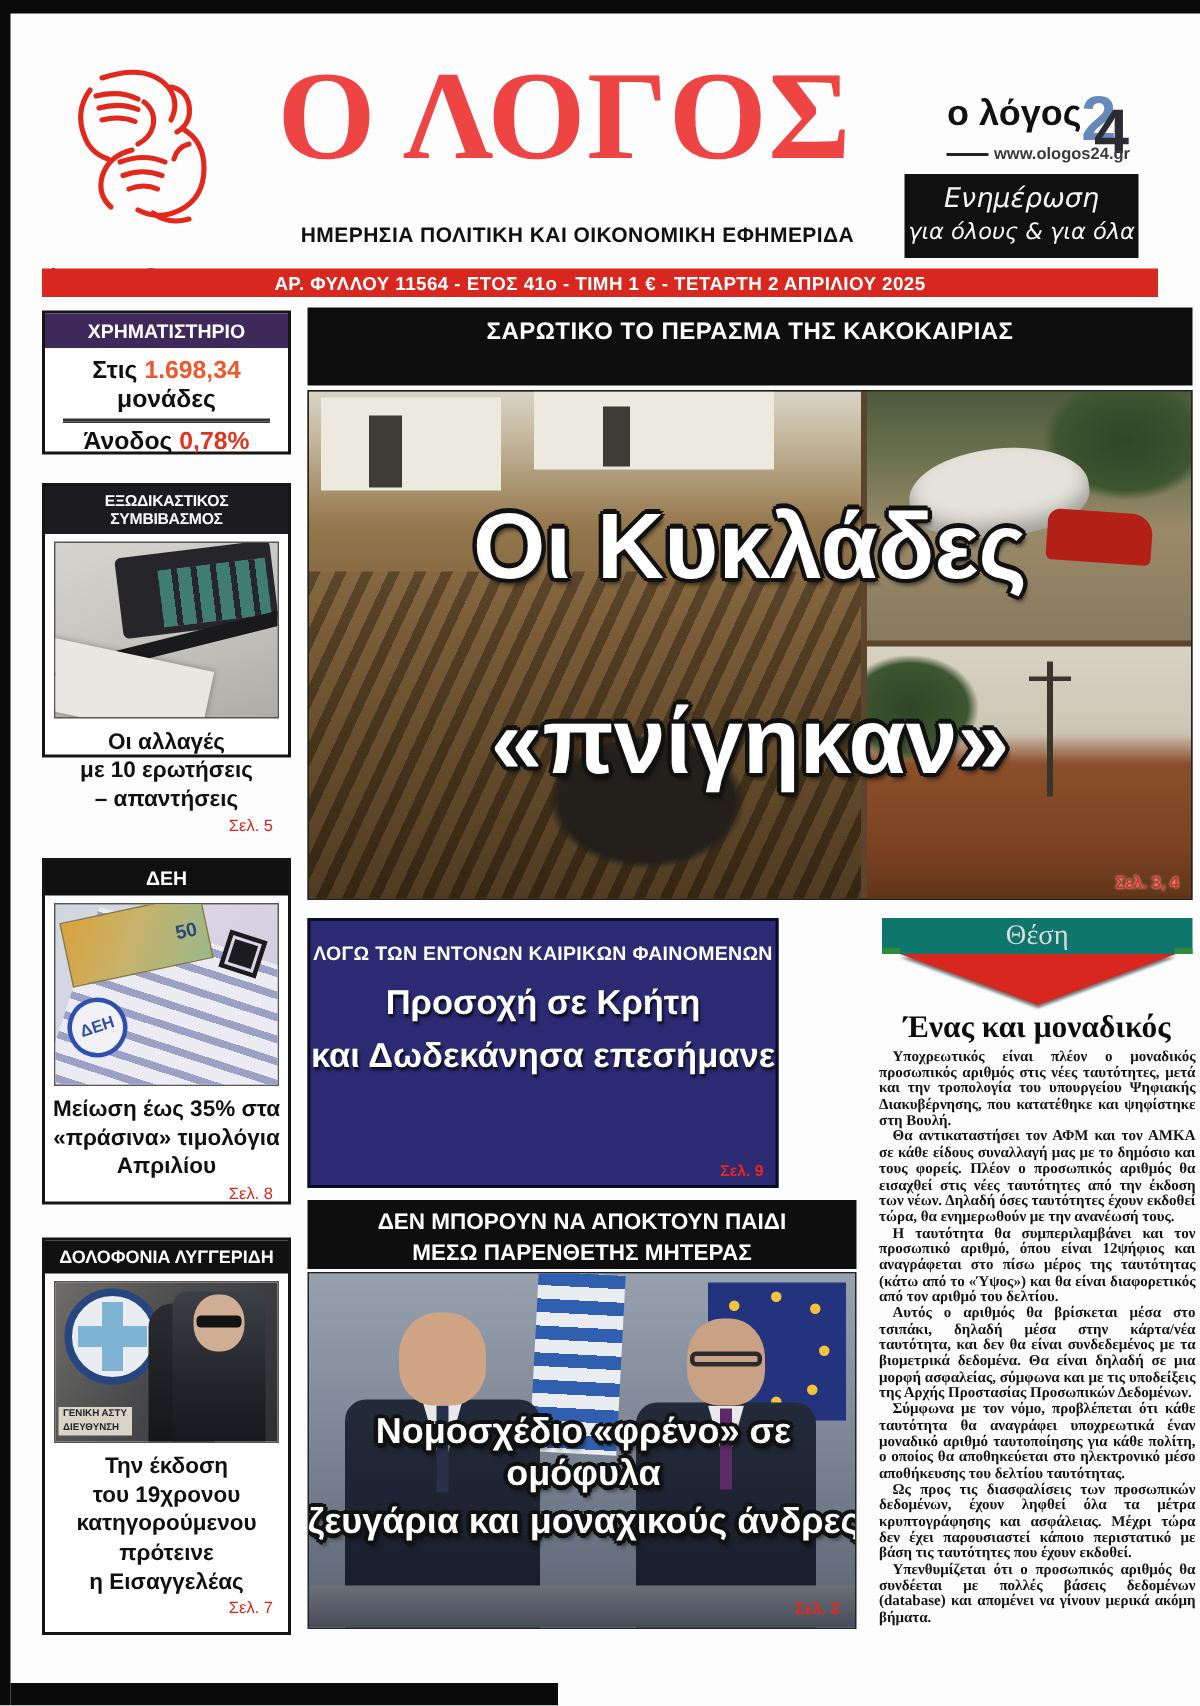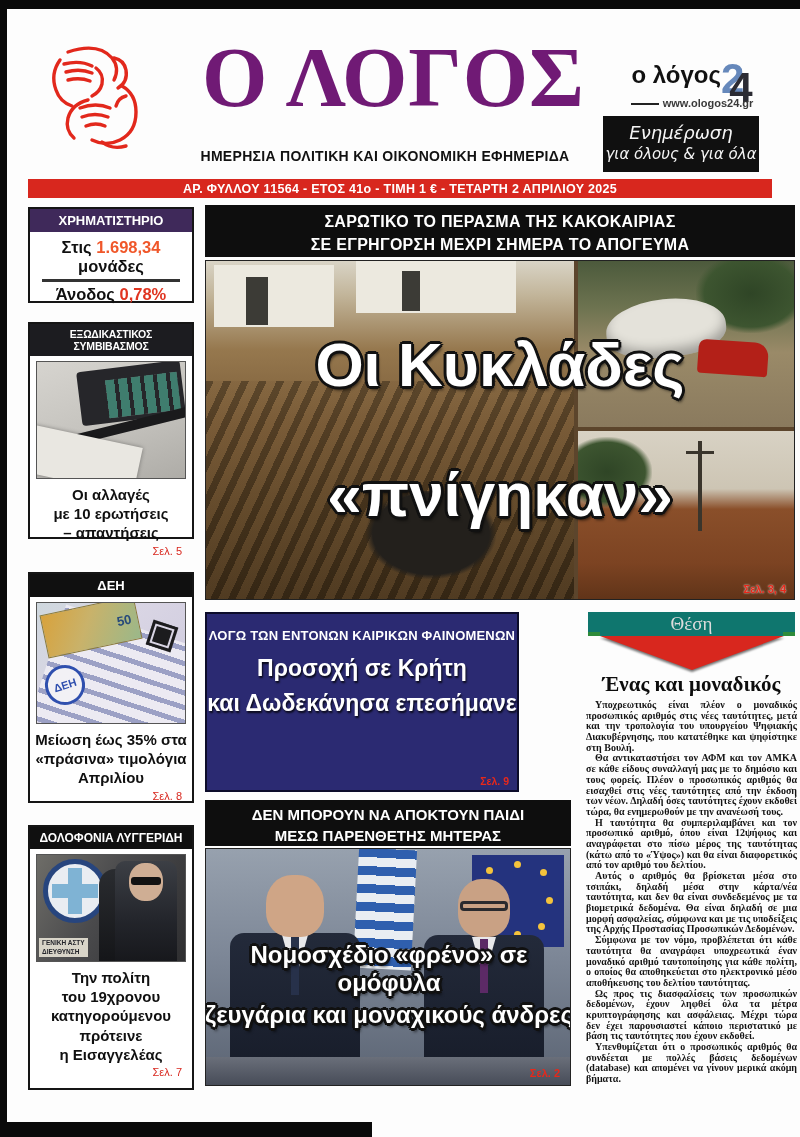--- a/index.html
+++ b/index.html
@@ -17,23 +17,23 @@
 
   
   .scan-top{left:0;top:0;width:800px;height:9px;background:#0a0a0a;}
   .scan-left{left:0;top:0;width:7px;height:1137px;background:#0a0a0a;}
   .scan-bottom{left:7px;top:1122px;width:365px;height:15px;background:#0a0a0a;}
 
   
   .logo-art{left:30px;top:38px;width:136px;height:122px;}
   .email{left:14px;top:176px;width:168px;text-align:center;font-weight:bold;
          font-size:13px;color:var(--email_navy);}
-  .mast-title{left:185px;top:36px;width:400px;text-align:right;
+  .mast-title{left:185px;top:36px;width:400px;text-align:left;
               font-family:"Liberation Serif",serif;font-weight:bold;
-              font-size:84px;line-height:1.0;color:#701a75;letter-spacing:1px;}
+              font-size:84px;line-height:1.0;color:#ef4444;letter-spacing:1px;}
   .mast-sub{left:185px;top:148px;width:400px;text-align:center;font-weight:bold;
             font-size:14px;color:#111;letter-spacing:.3px;}
   .logo24{left:612px;top:55px;width:160px;text-align:center;}
   .logo24 .wordmark{font-weight:bold;font-size:24px;color:#111;}
   .logo24 .digit2{font-weight:bold;font-size:42px;color:#6688bb;vertical-align:middle;}
   .logo24 .digit4{font-weight:bold;font-size:42px;color:#2b2b33;margin-left:-15px;
                   position:relative;top:9px;vertical-align:middle;display:inline-block;}
   .logo24-url{left:612px;top:97px;width:160px;text-align:center;font-size:11px;
               font-weight:bold;color:#3a3a3a;}
   .logo24-url .rule{display:inline-block;width:28px;height:2px;background:#222;
@@ -244,21 +244,21 @@
   <div class="sbox-header" style="background:var(--header_purple);">ΧΡΗΜΑΤΙΣΤΗΡΙΟ</div>
   <div class="stock-line" style="margin-top:6px;">
     <span>Στις </span><span class="stock-val">1.698,34</span><span> μονάδες</span>
   </div>
   <div class="stock-rule"></div>
   <div class="stock-line">
     <span>Άνοδος </span><span class="stock-val2">0,78%</span>
   </div>
 </div>
 
-<div class="abs sbox" style="top:322px;height:217px;">
+<div class="abs sbox" style="top:322px;height:183px;">
   <div class="sbox-header" style="background:#1c1c20;font-size:10.5px;letter-spacing:-.2px;">ΕΞΩΔΙΚΑΣΤΙΚΟΣ ΣΥΜΒΙΒΑΣΜΟΣ</div>
   <div class="sbox-photo calc-photo">
     <div class="calc-body"></div>
     <div class="calc-keys"></div>
     <div class="calc-pen"></div>
     <div class="calc-paper"></div>
   </div>
   <div class="sbox-text">
     <div>Οι αλλαγές</div>
     <div>με 10 ερωτήσεις</div>
@@ -292,32 +292,31 @@
     <div class="hooded"></div>
     <div class="suspect"></div>
     <div class="suspect-head"></div>
     <div class="suspect-glasses"></div>
     <div class="police-label">
       <div>ΓΕΝΙΚΗ ΑΣΤΥ</div>
       <div>ΔΙΕΥΘΥΝΣΗ</div>
     </div>
   </div>
   <div class="sbox-text">
-    <div>Την πολίτη</div>
+    <div>Την έκδοση</div>
     <div>του 19χρονου</div>
     <div>κατηγορούμενου</div>
     <div>πρότεινε</div>
     <div>η Εισαγγελέας</div>
   </div>
   <div class="pageref">Σελ. 7</div>
 </div>
 
 <div class="abs top-banner">
   <div>ΣΑΡΩΤΙΚΟ ΤΟ ΠΕΡΑΣΜΑ ΤΗΣ ΚΑΚΟΚΑΙΡΙΑΣ</div>
-  <div>ΣΕ ΕΓΡΗΓΟΡΣΗ ΜΕΧΡΙ ΣΗΜΕΡΑ ΤΟ ΑΠΟΓΕΥΜΑ</div>
 </div>
 
 <div class="abs lead-photo">
   <div class="ph-cell flood-left">
     <div class="flood-bld" style="left:8px;top:4px;width:120px;height:62px;"></div>
     <div class="flood-bld" style="left:150px;top:0;width:160px;height:52px;"></div>
     <div class="flood-door" style="left:40px;top:16px;width:22px;height:48px;"></div>
     <div class="flood-door" style="left:196px;top:10px;width:18px;height:40px;"></div>
     <div class="flood-ruts"></div>
     <div class="flood-bike"></div>

